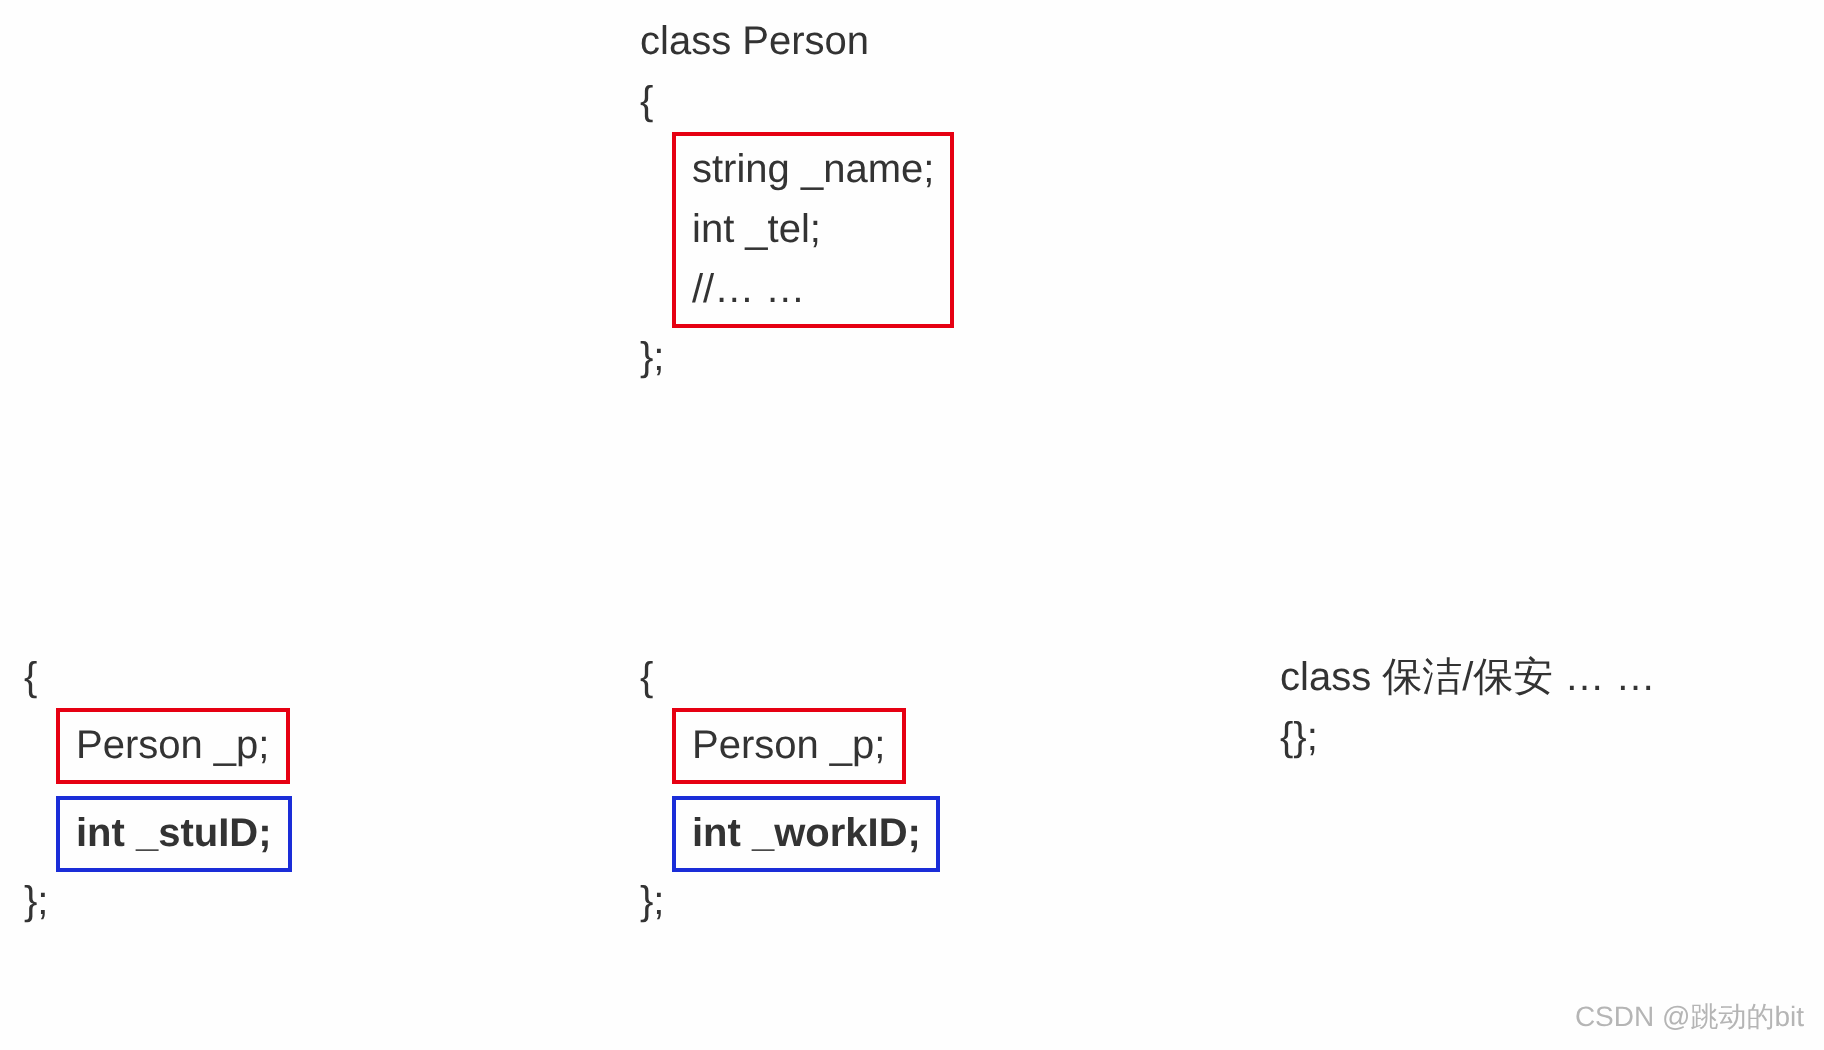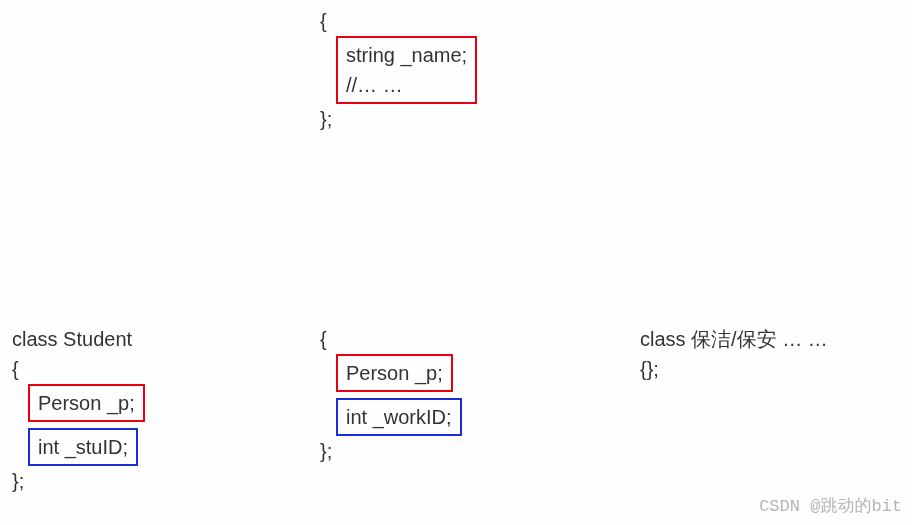--- a/index.html
+++ b/index.html
@@ -18,55 +18,57 @@
     .code-line { white-space: pre; }
     .box-red {
       border: 2px solid #e60012;
       padding: 2px 8px;
       display: inline-block;
     }
     .box-blue {
       border: 2px solid #1a2dd8;
       padding: 2px 8px;
       display: inline-block;
+      font-weight: bold;
     }
     .block {
       position: absolute;
     }
     .person { left: 320px; top: 6px; }
     .student { left: 12px; top: 324px; }
     .teacher { left: 320px; top: 324px; }
     .other   { left: 640px; top: 324px; }
     .inner { margin-left: 16px; }
     .watermark {
       position: absolute;
       right: 10px;
       bottom: 6px;
-      font-size: 17px;
+      font-size: 14px;
       color: rgba(120,120,120,0.55);
-      font-family: Liberation Mono, monospace;
+      font-family: Liberation Sans, sans-serif;
     }
     .gap { height: 6px; }
   </style>
 </head>
 <body>
 
 <div class="block person">
+  <div class="code-line">class Person</div>
   <div class="code-line">{</div>
   <div class="inner">
     <div class="box-red">
       <div class="code-line">string _name;</div>
+      <div class="code-line">int _tel;</div>
       <div class="code-line">//… …</div>
     </div>
   </div>
   <div class="code-line">};</div>
 </div>
 
 <div class="block student">
-  <div class="code-line">class Student</div>
   <div class="code-line">{</div>
   <div class="inner">
     <span class="box-red code-line">Person _p;</span>
     <div class="gap"></div>
     <span class="box-blue code-line">int _stuID;</span>
   </div>
   <div class="code-line">};</div>
 </div>
 
 <div class="block teacher">

